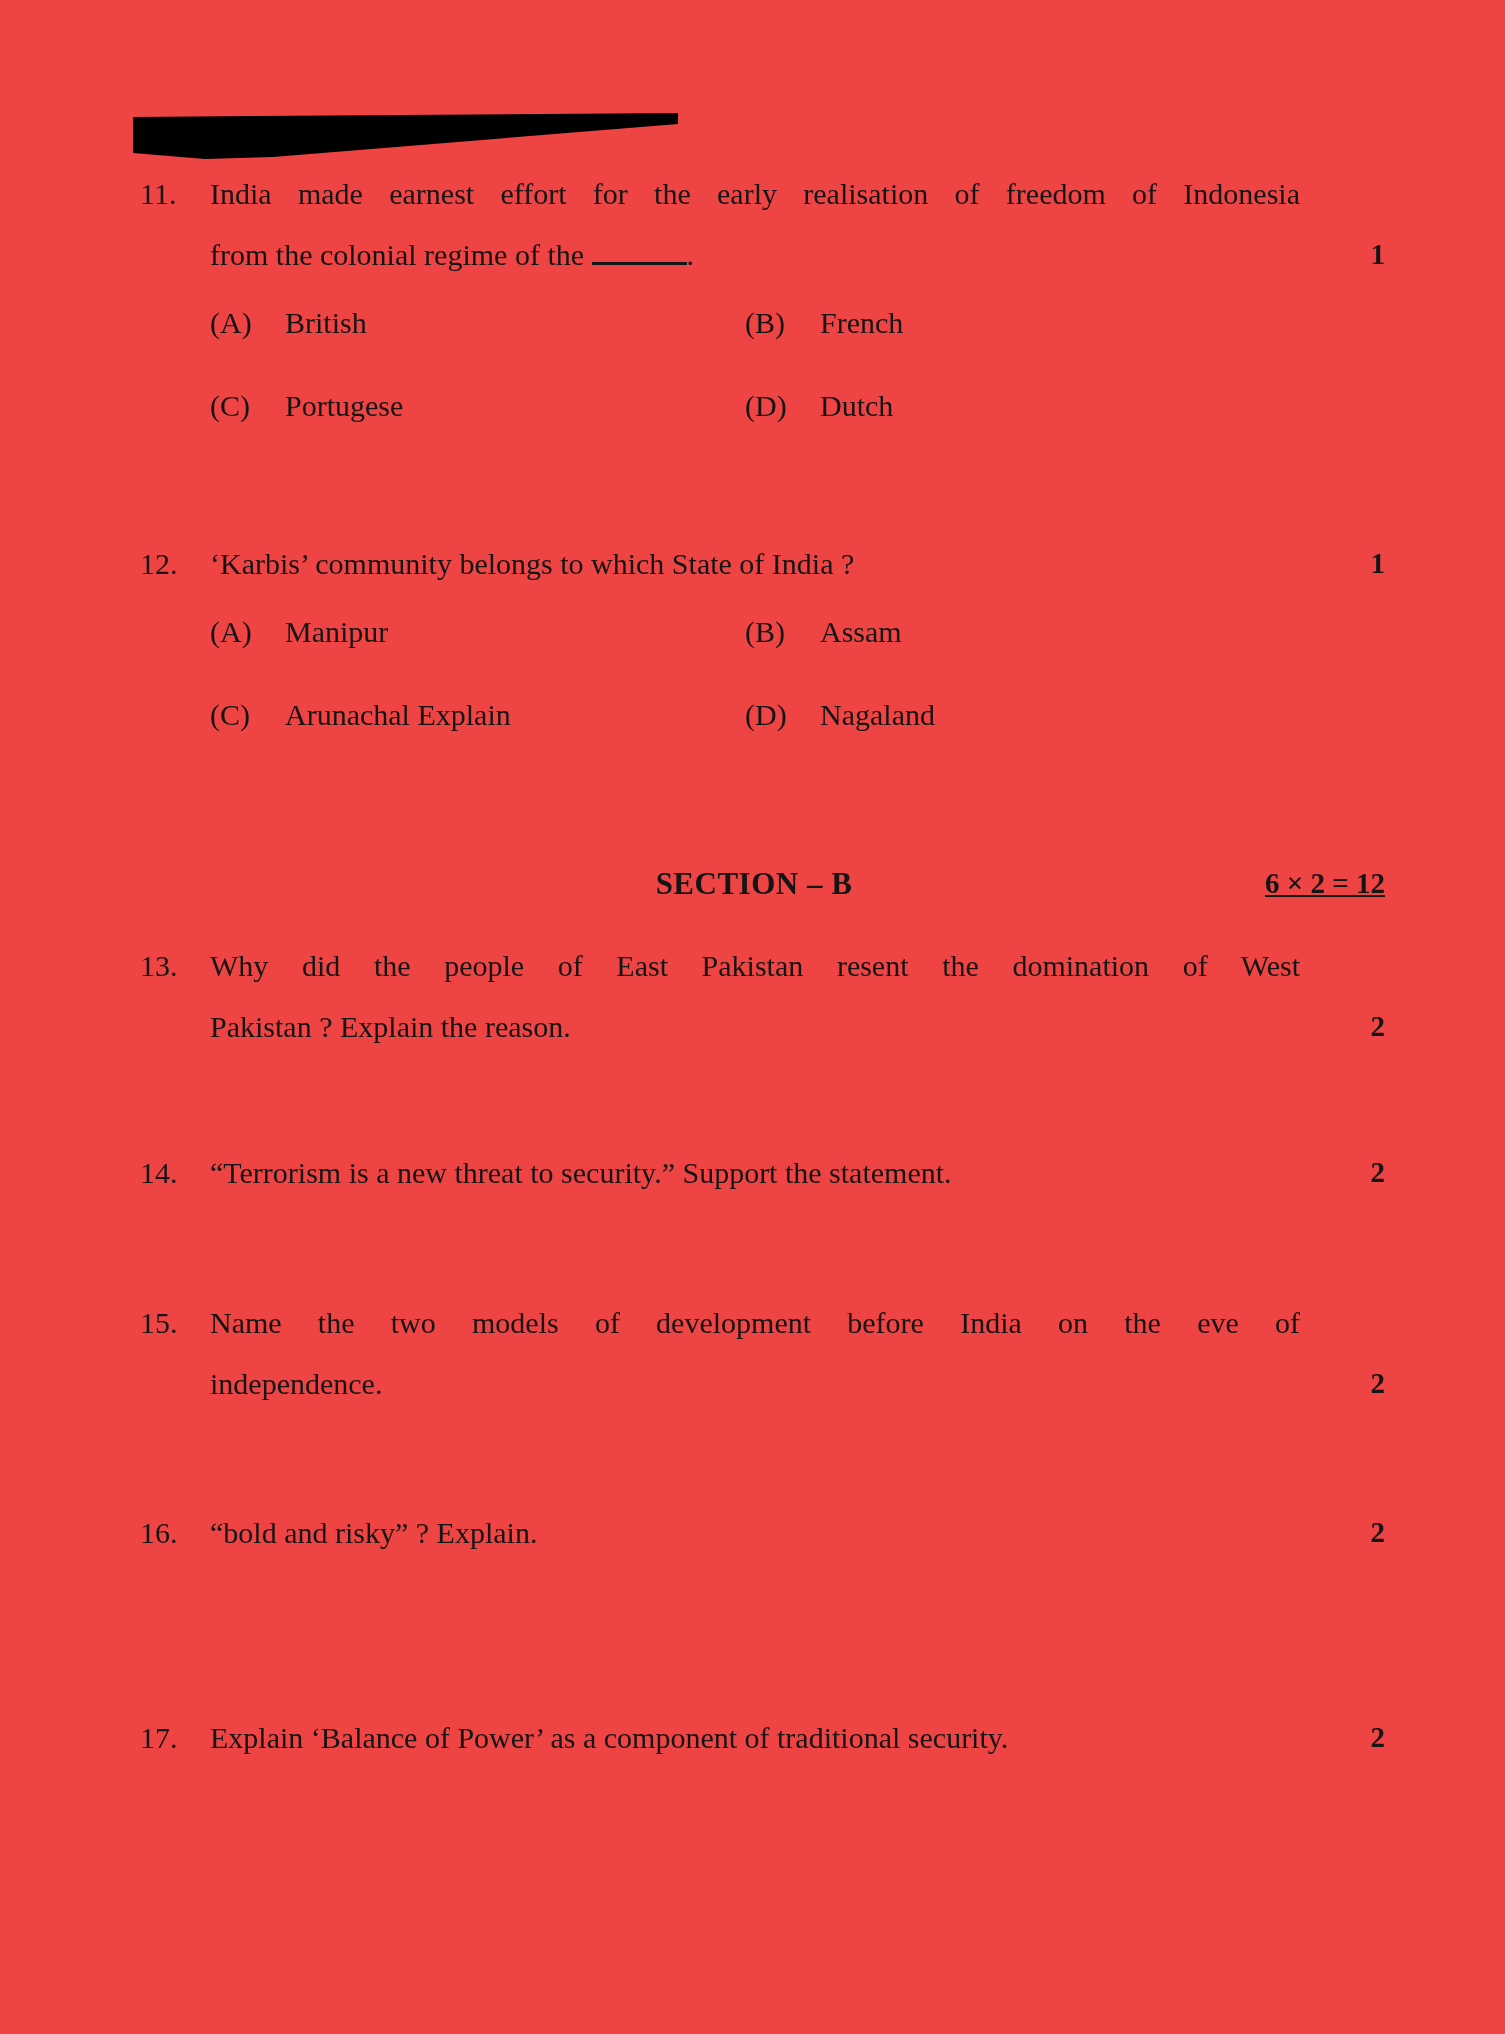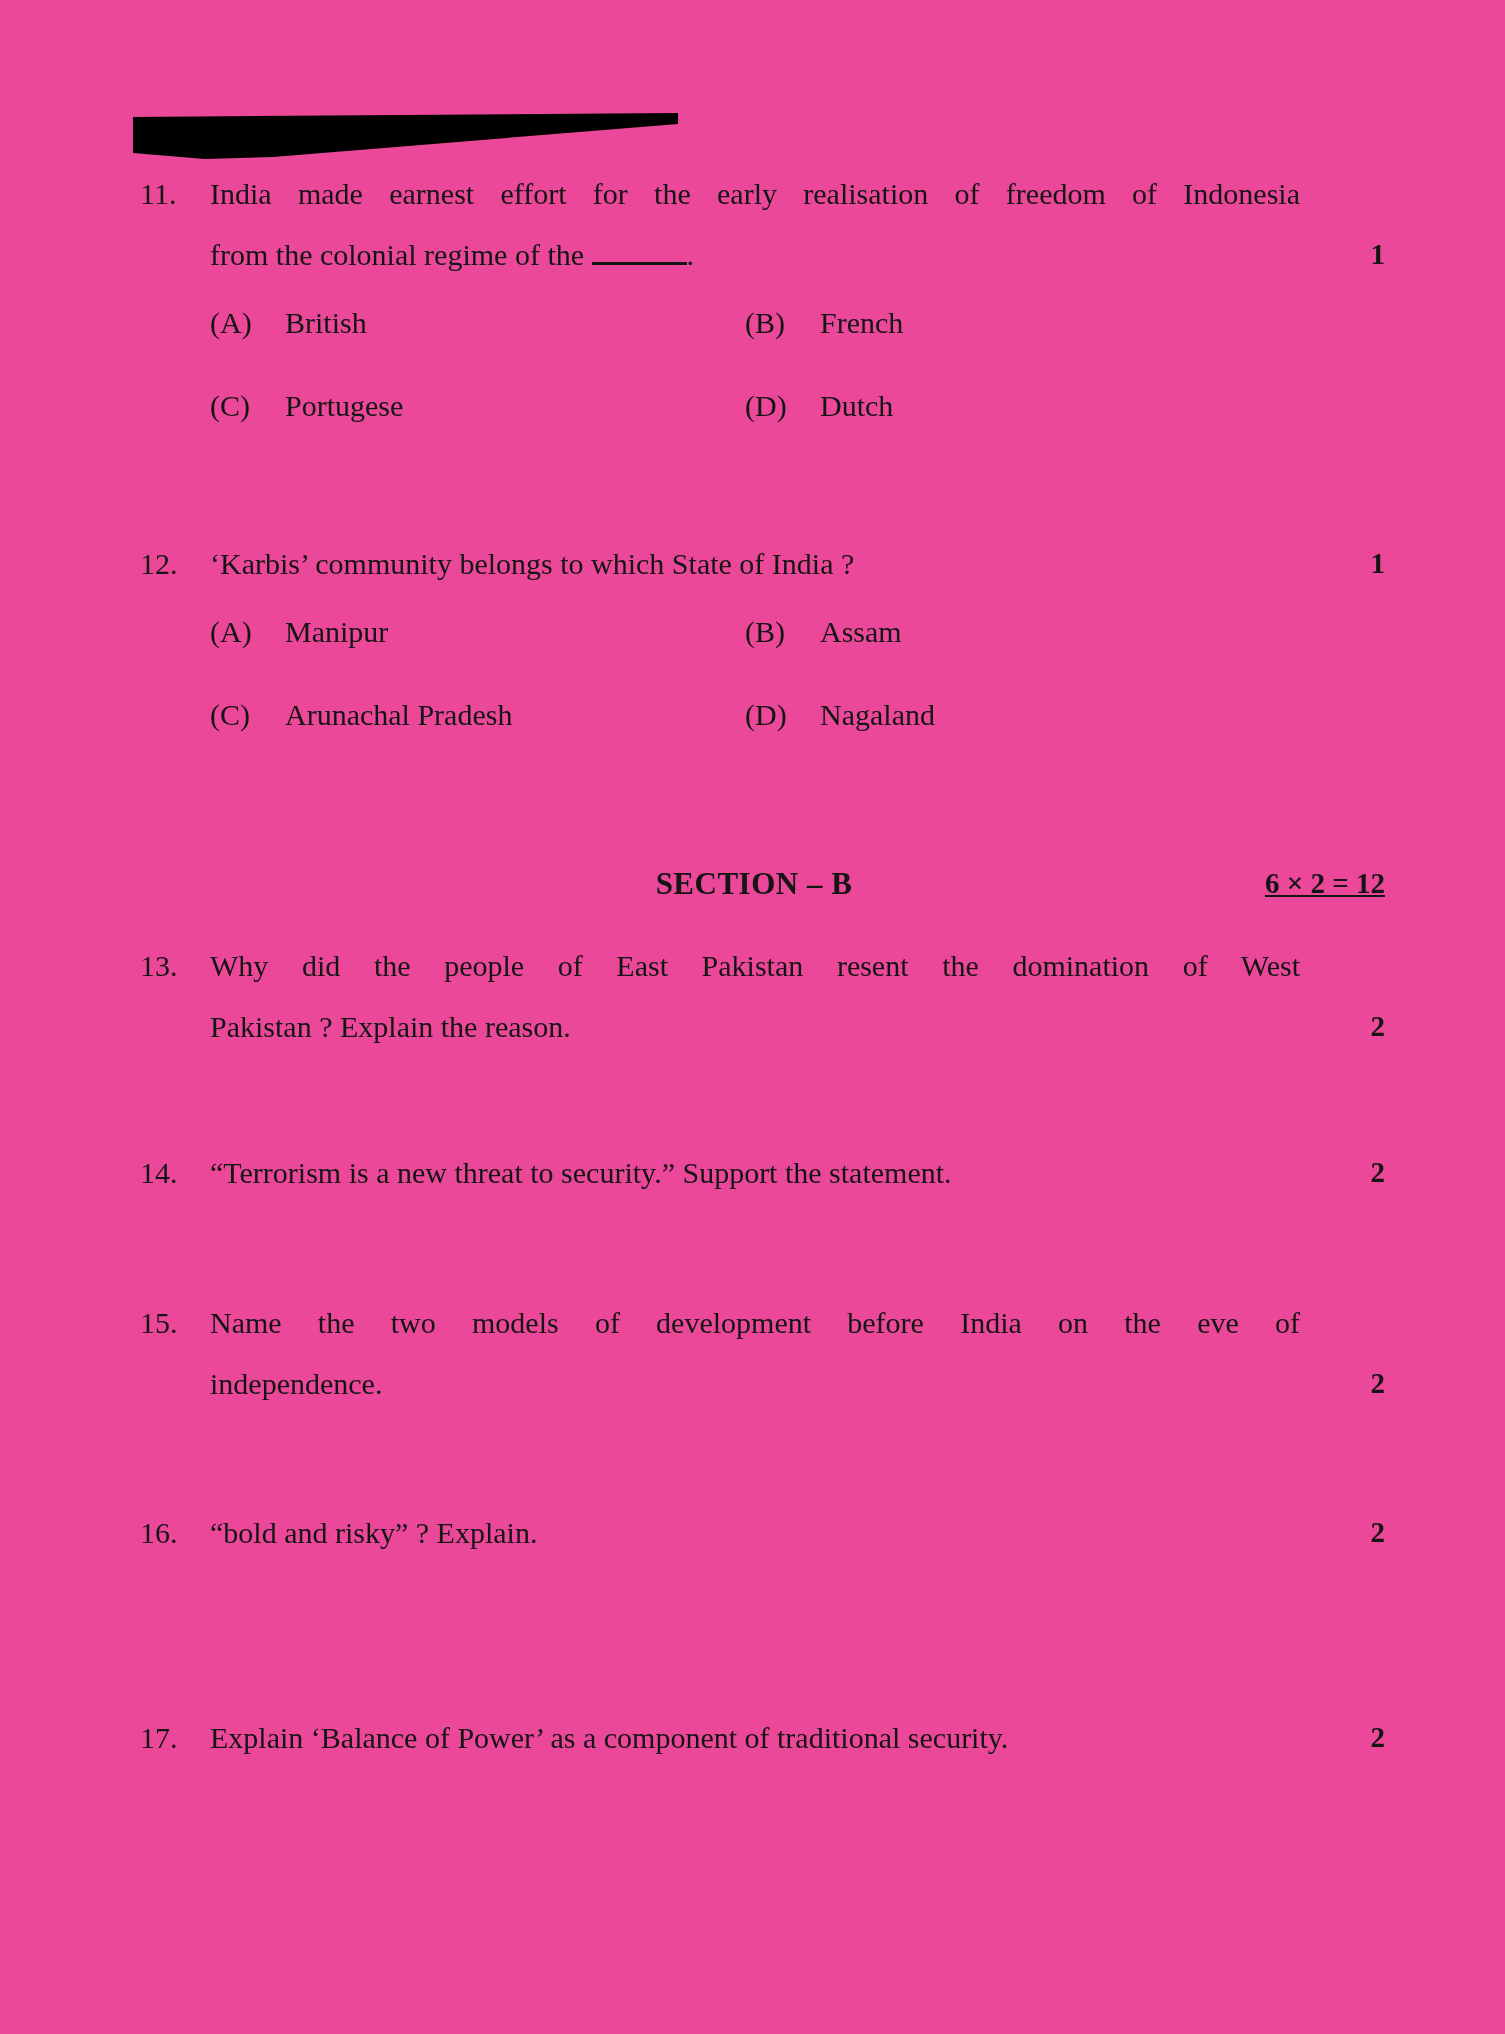--- a/index.html
+++ b/index.html
@@ -1,20 +1,20 @@
 <!DOCTYPE html>
 <html><head>
 <meta charset="utf-8">
 <style>
   html,body{margin:0;padding:0;background:#d9d9d9;}
   .page{
     position:relative;
     width:1505px;height:2034px;
     margin:0 auto;
-    background:#ec4899;
+    background:#ef4444;
     font-family:"Liberation Serif","DejaVu Serif",serif;
     color:#151515;
     overflow:hidden;
   }
   
   .redaction{position:absolute;left:133px;top:112px;line-height:0;}
   
   .question{position:absolute;left:0;width:100%;}
   .q-main{position:relative;margin-left:210px;margin-right:120px;}
   .q-num{
@@ -107,21 +107,21 @@
               <span class="opt-text">Manipur</span>
             </div>
             <div class="opt">
               <span class="opt-label">(B)</span>
               <span class="opt-text">Assam</span>
             </div>
           </div>
           <div class="opt-row">
             <div class="opt">
               <span class="opt-label">(C)</span>
-              <span class="opt-text">Arunachal Pradesh</span>
+              <span class="opt-text">Arunachal Explain</span>
             </div>
             <div class="opt">
               <span class="opt-label">(D)</span>
               <span class="opt-text">Nagaland</span>
             </div>
           </div>
         </div>
       </div>
       <div class="question" style="top: 935px;">
         <div class="q-main">

